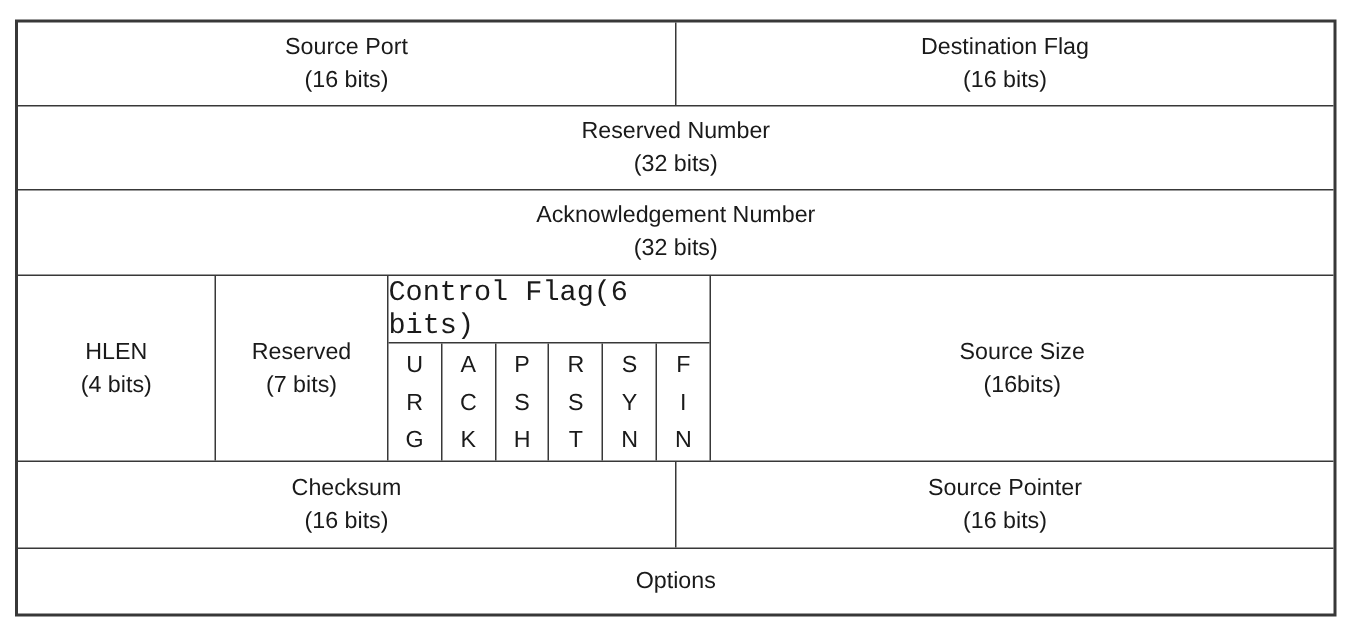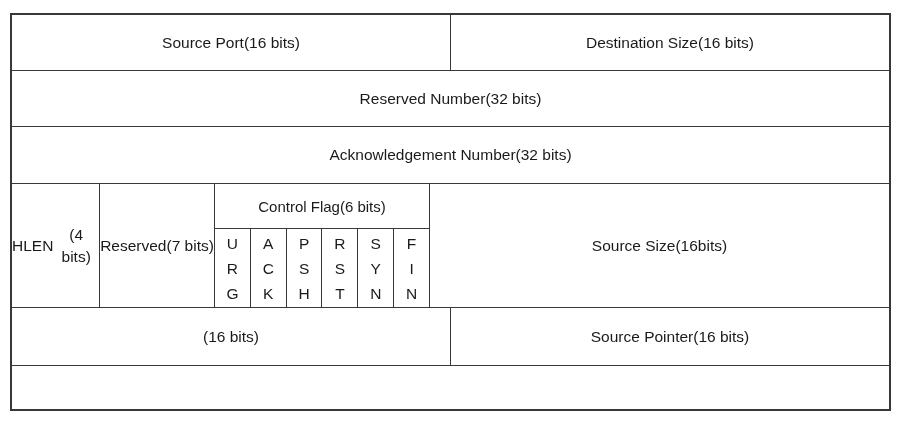--- a/index.html
+++ b/index.html
@@ -32,47 +32,48 @@
   }
   .r1 { height: 56px; }
   .r2 { height: 56px; }
   .r3 { height: 57px; align-items: center; }
   .r4 { height: 124px; }
   .r5 { height: 58px; }
   .r6 { flex: 1; border-bottom: none; }
   .cell {
     box-sizing: border-box;
     display: flex;
-    flex-direction: row;
+    flex-direction: column;
     align-items: center;
     justify-content: center;
     text-align: center;
     font-size: 15.5px;
     line-height: 22px;
     min-width: 0;
   }
   .vline { border-right: 1.5px solid #383838; }
   .half { flex: 1; }
   .full { flex: 1; }
-  .hlen-cell { width: 88px; }
+  .hlen-cell { width: 132px; }
   .reserved-cell { width: 115px; }
   .flags-block {
     width: 215px;
     box-sizing: border-box;
     display: flex;
     flex-direction: column;
   }
   .flags-header {
     height: 45px;
     box-sizing: border-box;
     border-bottom: 1.5px solid #383838;
     display: flex;
     align-items: center;
     justify-content: center;
-    font-size: 15px;
+    font-size: 19px;
+    font-family: Liberation Mono, monospace;
   }
   .flags-cells {
     flex: 1;
     display: flex;
     min-height: 0;
   }
   .flag-cell {
     flex: 1;
     box-sizing: border-box;
     border-right: 1.5px solid #383838;
@@ -93,21 +94,21 @@
 <body>
 
 <div class="tbl">
 
   <div class="row r1">
     <div class="cell half vline">
       <div>Source Port</div>
       <div>(16 bits)</div>
     </div>
     <div class="cell half">
-      <div>Destination Size</div>
+      <div>Destination Flag</div>
       <div>(16 bits)</div>
     </div>
   </div>
 
   <div class="row r2">
     <div class="cell full">
       <div>Reserved Number</div>
       <div>(32 bits)</div>
     </div>
   </div>
@@ -164,22 +165,28 @@
       </div>
     </div>
     <div class="cell window-cell">
       <div>Source Size</div>
       <div>(16bits)</div>
     </div>
   </div>
 
   <div class="row r5">
     <div class="cell half vline">
+      <div>Checksum</div>
       <div>(16 bits)</div>
     </div>
     <div class="cell half">
       <div>Source Pointer</div>
       <div>(16 bits)</div>
     </div>
   </div>
 
+  <div class="row r6">
+    <div class="cell full">
+      <div>Options</div>
+    </div>
+  </div>
 
 </div>
 
 </body></html>

